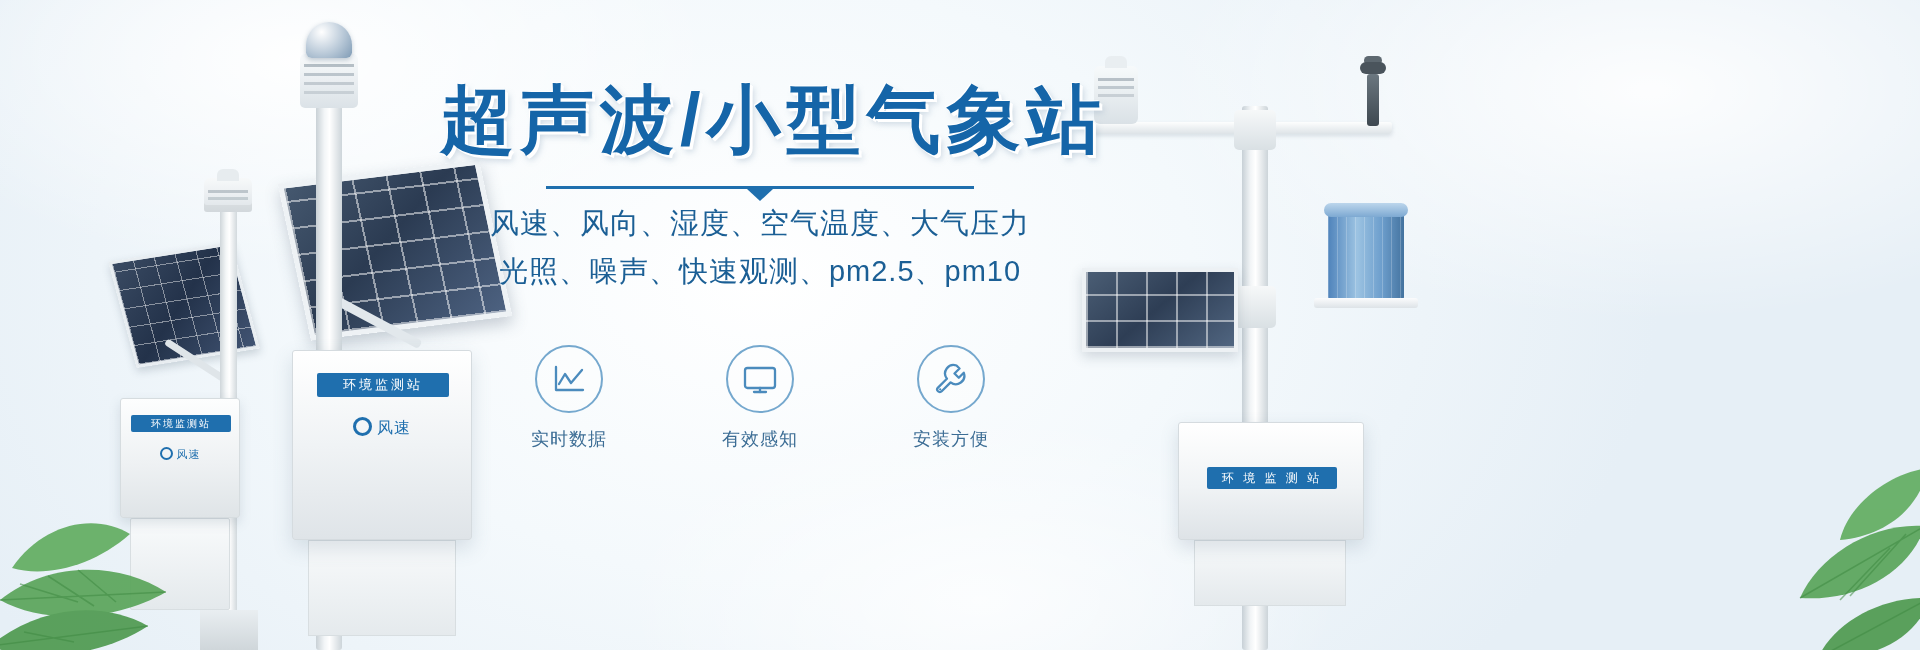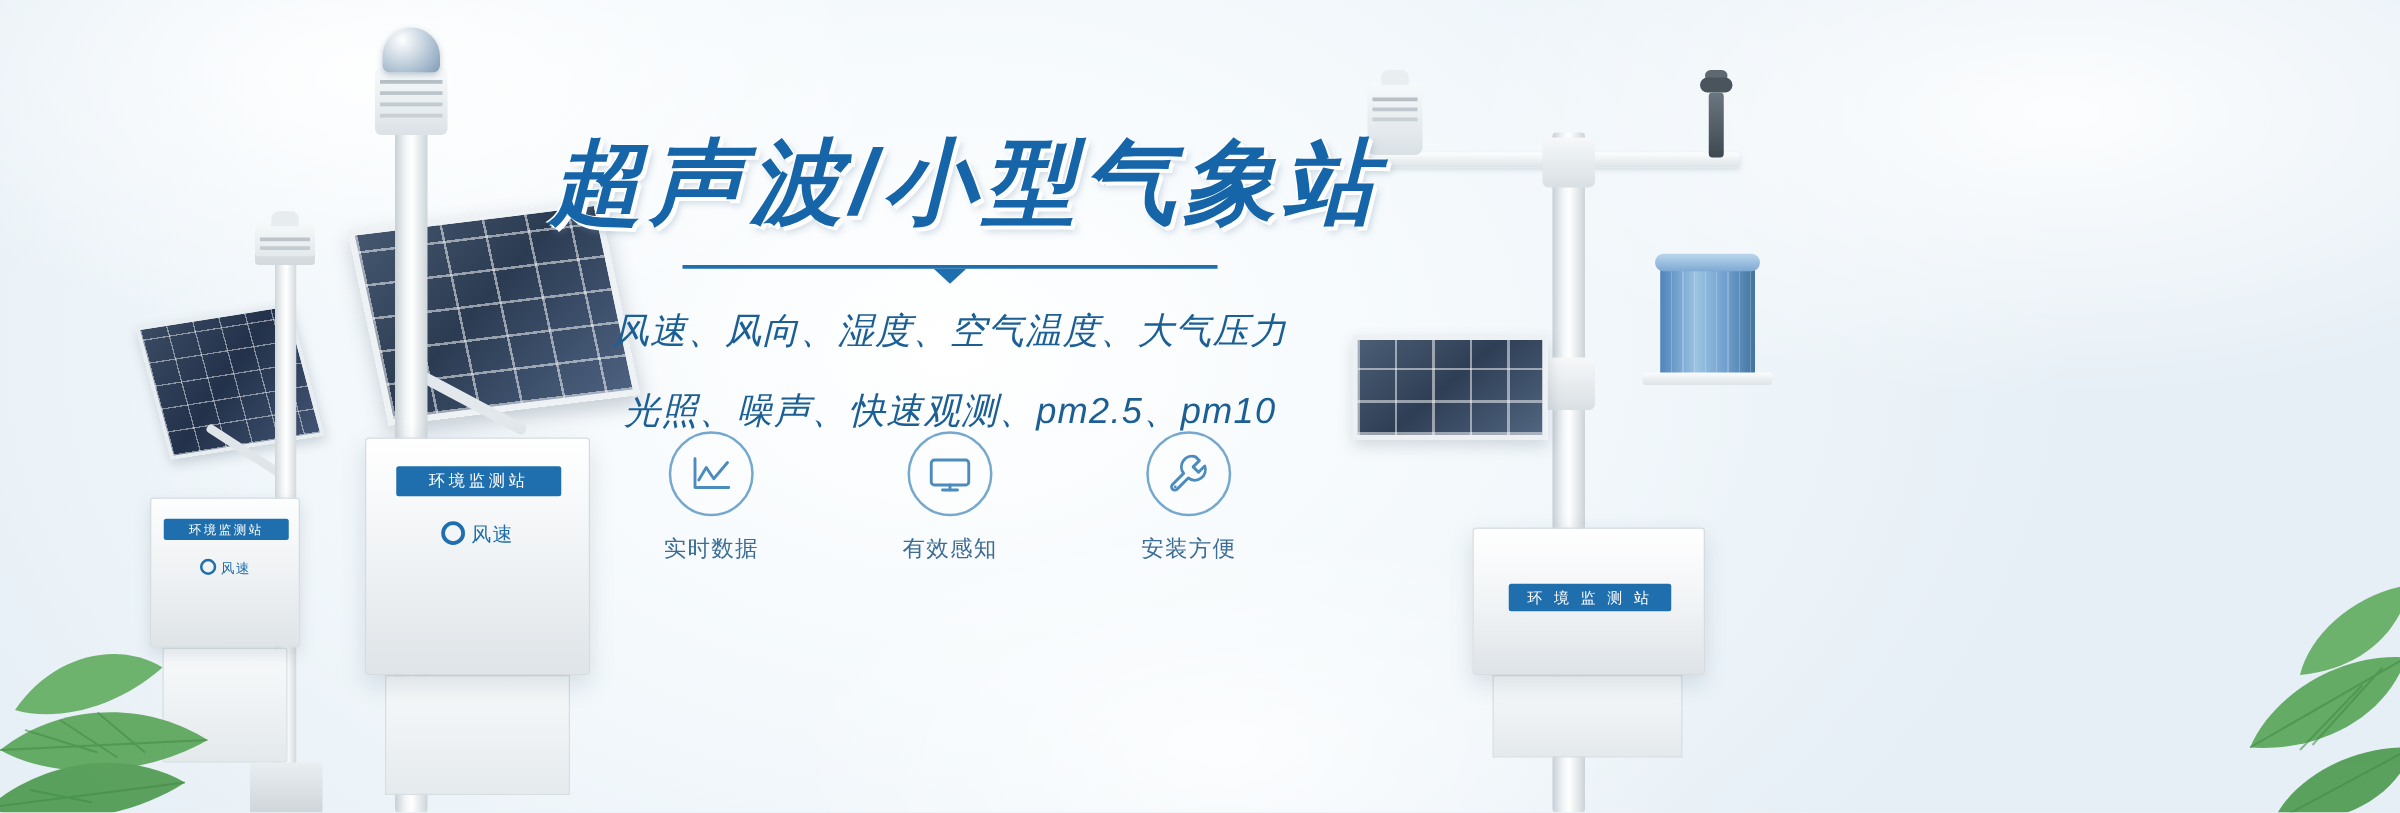--- a/index.html
+++ b/index.html
@@ -21,23 +21,22 @@
     position:absolute; inset:0;
     background:
       radial-gradient(ellipse 600px 300px at 300px 60px, rgba(255,255,255,.95), rgba(255,255,255,0) 70%),
       radial-gradient(ellipse 700px 330px at 1650px 90px, rgba(255,255,255,.9), rgba(255,255,255,0) 70%),
       radial-gradient(ellipse 500px 260px at 980px 600px, rgba(255,255,255,.75), rgba(255,255,255,0) 72%);
     pointer-events:none;
   }
 
   
   .center-block{
-    position:absolute; left:440px; top:106px; width:640px;
+    position:absolute; left:440px; top:80px; width:640px;
     text-align:center;
-    font-style:italic;
   }
   .headline{
     font-family:"Liberation Sans", sans-serif;
     font-size:74px;
     font-weight:bold;
     letter-spacing:6px;
     color:#1565a8;
     text-shadow:
        2px 2px 0 #ffffff,
        3px 3px 0 #ffffff,
@@ -56,21 +55,20 @@
     background:#1f6fae;
   }
   .divider .tri{
     position:absolute; left:50%; top:3px; transform:translateX(-50%);
     width:0;height:0;
     border-left:13px solid transparent;
     border-right:13px solid transparent;
     border-top:12px solid #1f6fae;
   }
   .sub-line{
-    margin-top:16px;
     font-size:29px;
     color:#1b5f95;
     letter-spacing:1px;
     white-space:nowrap;
     line-height:1.65;
   }
 
   
   .features{
     position:absolute; left:443px; top:345px; width:634px;

